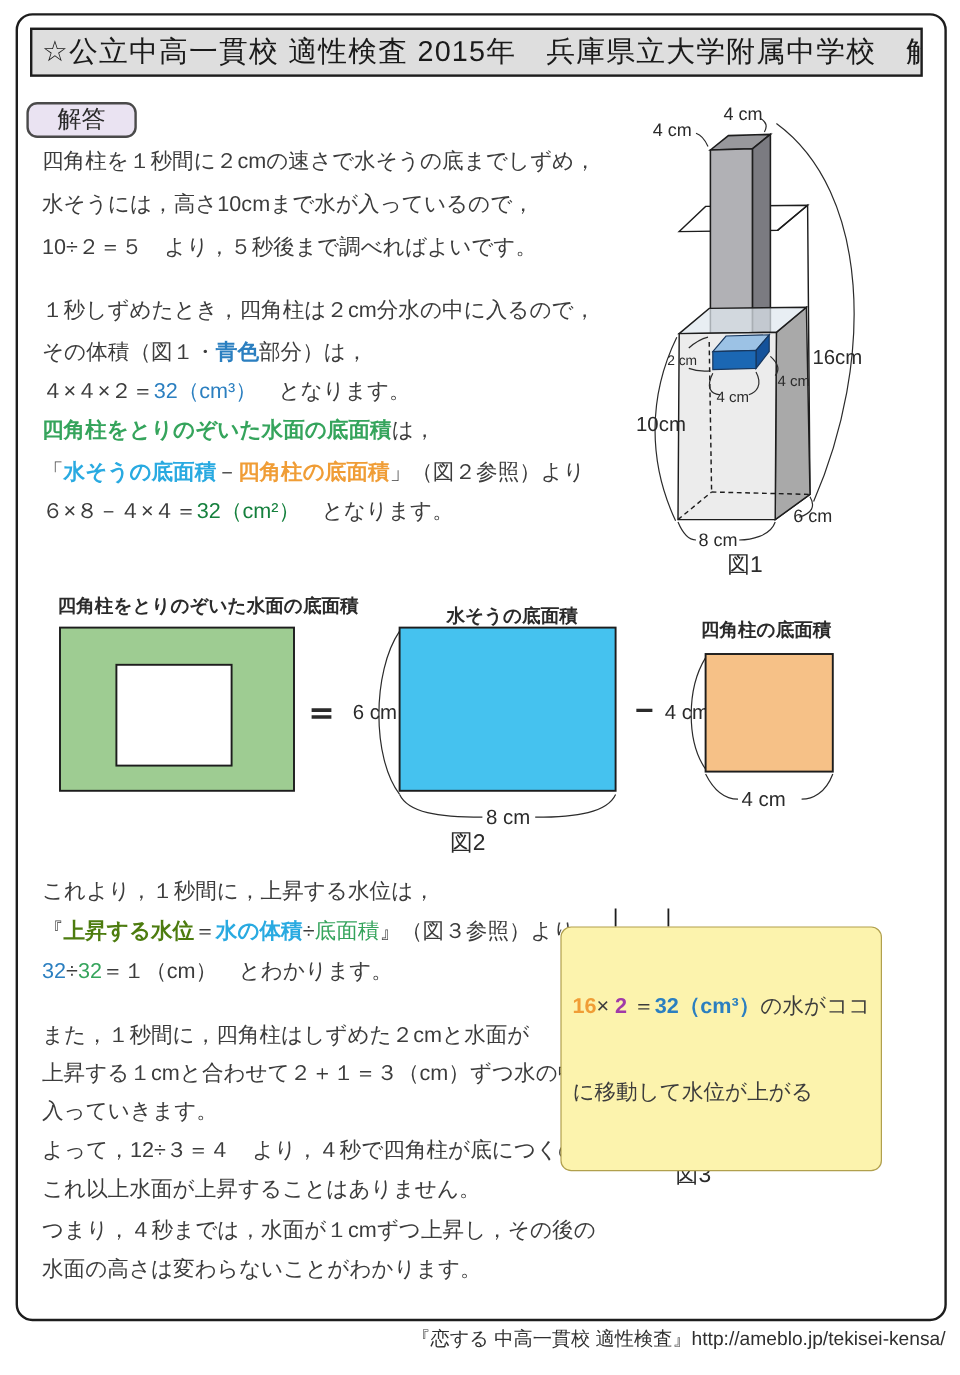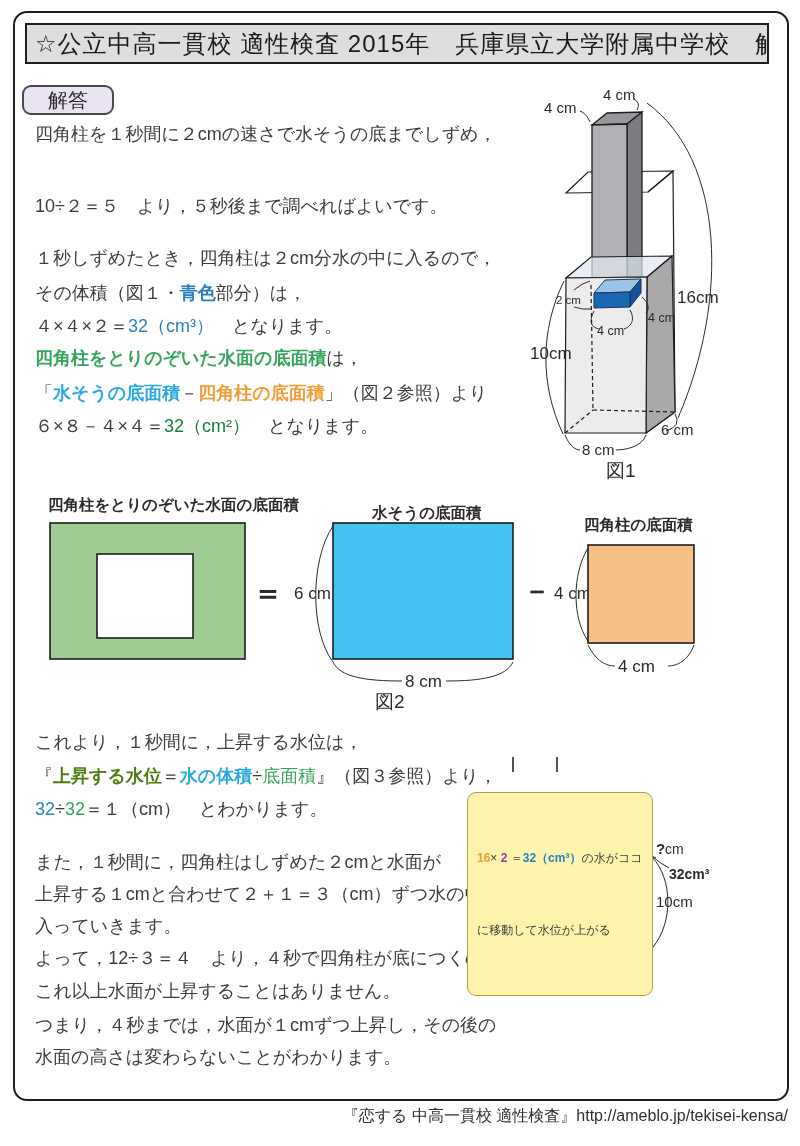--- a/index.html
+++ b/index.html
@@ -9,38 +9,39 @@
          border:2px solid #1d1d1d;border-radius:14px;background:#fff;}
   .titlebar{position:absolute;left:25px;top:23px;width:732px;height:37px;
             background:#dedede;border:2px solid #1d1d1d;
             font-size:24px;color:#1a1a1a;line-height:37px;padding-left:8px;
             letter-spacing:1px;white-space:nowrap;overflow:hidden;}
   .badge{position:absolute;left:22px;top:71px;min-width:44px;height:26px;
          background:#eae3f2;border:2px solid #4a4a4a;border-radius:9px;
          font-size:20px;color:#2a2a2a;line-height:26px;text-align:center;padding:0 22px;margin-top:14px;}
   .tline{position:absolute;font-size:18px;line-height:24px;white-space:pre;color:#3c3c3c;}
   .callout{position:absolute;background:#fcf3ad;border:1.5px solid #b1a04d;border-radius:9px;
-           font-size:12px;line-height:24px;color:#3c3c3c;padding:5px 9px;white-space:pre;margin-top:20px;}
+           font-size:18px;line-height:24px;color:#3c3c3c;padding:5px 9px;white-space:pre;}
   .footer{position:absolute;left:0;top:1106px;width:788px;text-align:right;
           font-size:16px;color:#2f2f2f;white-space:pre;}
   svg{position:absolute;overflow:visible;}
   svg text{font-family:"Liberation Sans","DejaVu Sans",sans-serif;fill:#2b2b2b;}
   .thin{stroke:#1d1d1d;stroke-width:1.2;fill:none;}
   .lead{stroke:#2b2b2b;stroke-width:1;fill:none;}
 </style>
 </head>
 <body>
 
 <div class="page">
   <div class="frame"></div>
 
   <div class="titlebar">☆公立中高一貫校 適性検査 2015年　兵庫県立大学附属中学校　解答①</div>
   <div class="badge">解答</div>
 
   <div class="tline" style="left:35px;top:122px"><span>四角柱を１秒間に２cmの速さで水そうの底までしずめ，</span></div>
+  <div class="tline" style="left:35px;top:158px"><span>水そうには，高さ10cmまで水が入っているので，</span></div>
   <div class="tline" style="left:35px;top:194px"><span>10÷２＝５　より，５秒後まで調べればよいです。</span></div>
 
   <div class="tline" style="left:35px;top:246px"><span>１秒しずめたとき，四角柱は２cm分水の中に入るので，</span></div>
   <div class="tline" style="left:35px;top:281px"><span>その体積（図１・</span><span style="color: rgb(43, 127, 192); font-weight: bold;">青色</span><span>部分）は，</span></div>
   <div class="tline" style="left:35px;top:314px"><span>４×４×２＝</span><span style="color: rgb(43, 127, 192);">32（cm³）</span><span>　となります。</span></div>
 
   <div class="tline" style="left:35px;top:346px"><span style="color: rgb(53, 164, 92); font-weight: bold;">四角柱をとりのぞいた水面の底面積</span><span>は，</span></div>
   <div class="tline" style="left:35px;top:381px"><span>「</span><span style="color: rgb(41, 170, 225); font-weight: bold;">水そうの底面積</span><span>－</span><span style="color: rgb(240, 157, 54); font-weight: bold;">四角柱の底面積</span><span>」（図２参照）より</span></div>
   <div class="tline" style="left:35px;top:414px"><span>６×８－４×４＝</span><span style="color: #15803d;">32（cm²）</span><span>　となります。</span></div>
 

